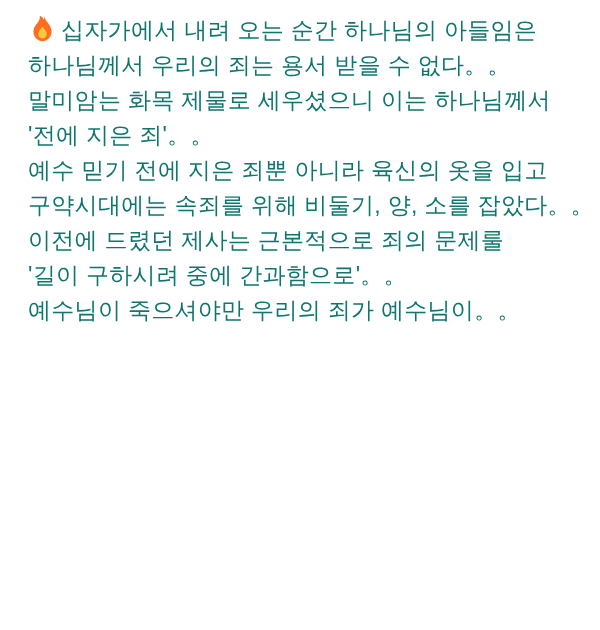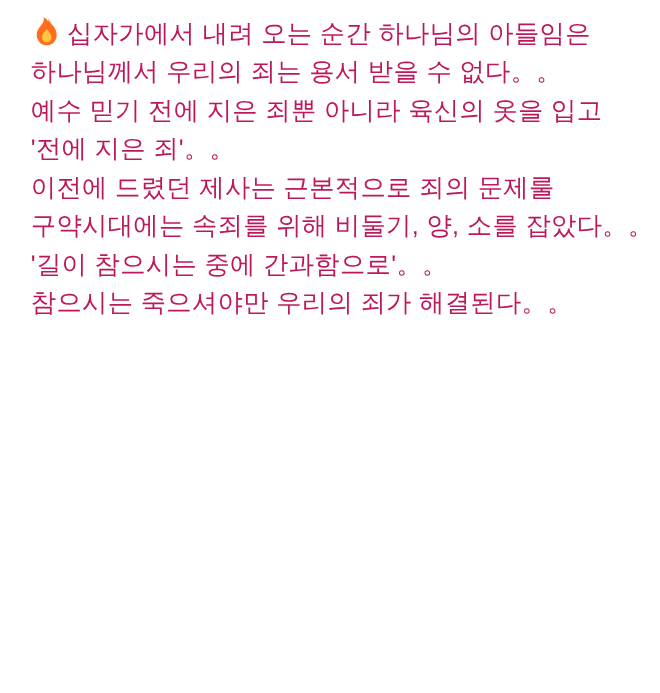--- a/index.html
+++ b/index.html
@@ -31,25 +31,26 @@
     width: 29px;
     height: 29px;
     vertical-align: -5px;
     margin-right: 4px;
   }
   .fire svg { display: block; }
 </style>
 </head>
 <body style="background: rgb(255, 255, 255);">
 
-<div class="post" style="color: #be185d;">
+<div class="post" style="color: #0f766e;">
   <p class="line"><span class="fire"><svg viewBox="0 0 32 32" width="29" height="29" aria-hidden="true">
           <path fill="#ff6d1f" d="M17.5 1.5c.6 4.5 3.2 6.6 5.1 9.2 1.9 2.6 3.4 5.4 3.4 8.9 0 5.9-4.7 10.4-10 10.4S6 25.5 6 19.6c0-4.6 2.6-7.2 4.6-9.9 1.6-2.1 2.8-4.4 2.4-7.7 2.3.8 3.7 2.4 4.5 4.3.3-1.6.3-3.1 0-4.8z"></path>
           <path fill="#ffc83d" d="M16 14c2.7 3 4.7 5 4.7 8.1 0 2.7-2.1 4.9-4.7 4.9s-4.7-2.2-4.7-4.9c0-3.1 2-5.1 4.7-8.1z"></path>
         </svg></span><span>십자가에서 내려 오는 순간 하나님의 아들임은</span></p>
   <p class="line">하나님께서 우리의 죄는 용서 받을 수 없다。。</p>
+  <p class="line">말미암는 화목 제물로 세우셨으니 이는 하나님께서</p>
+  <p class="line">'전에 지은 죄'。。</p>
   <p class="line">예수 믿기 전에 지은 죄뿐 아니라 육신의 옷을 입고</p>
-  <p class="line">'전에 지은 죄'。。</p>
+  <p class="line">구약시대에는 속죄를 위해 비둘기, 양, 소를 잡았다。。</p>
   <p class="line">이전에 드렸던 제사는 근본적으로 죄의 문제룰</p>
-  <p class="line">구약시대에는 속죄를 위해 비둘기, 양, 소를 잡았다。。</p>
-  <p class="line">'길이 참으시는 중에 간과함으로'。。</p>
-  <p class="line">참으시는 죽으셔야만 우리의 죄가 해결된다。。</p>
+  <p class="line">'길이 구하시려 중에 간과함으로'。。</p>
+  <p class="line">예수님이 죽으셔야만 우리의 죄가 예수님이。。</p>
 </div>
 
 </body></html>

